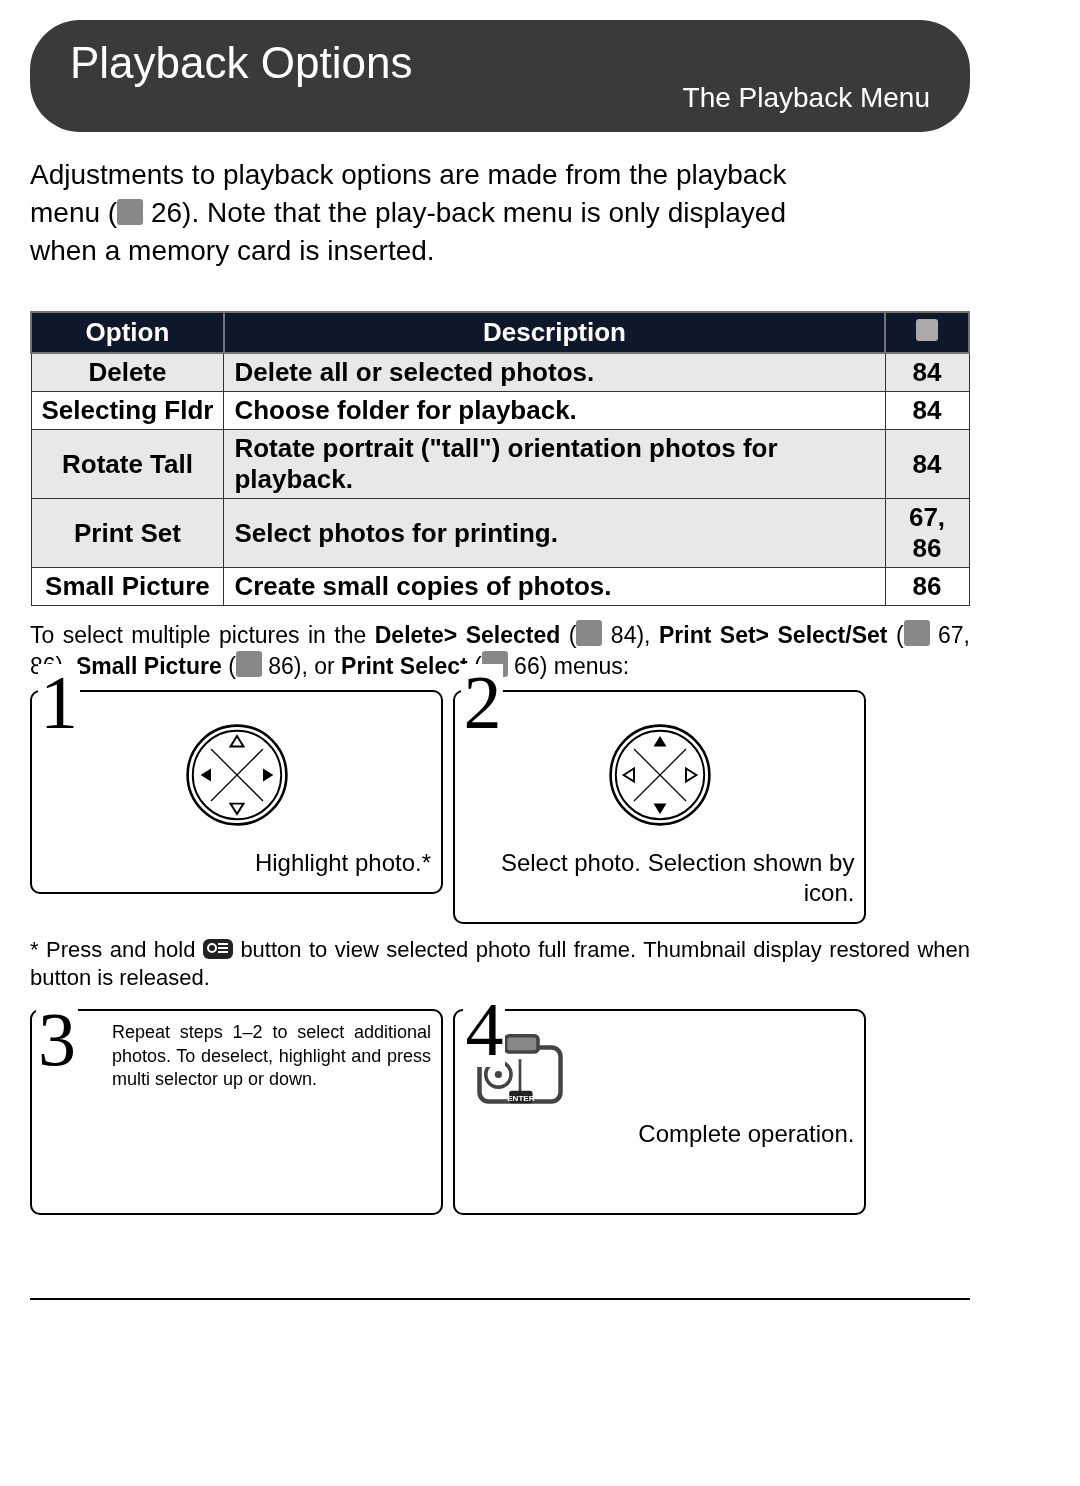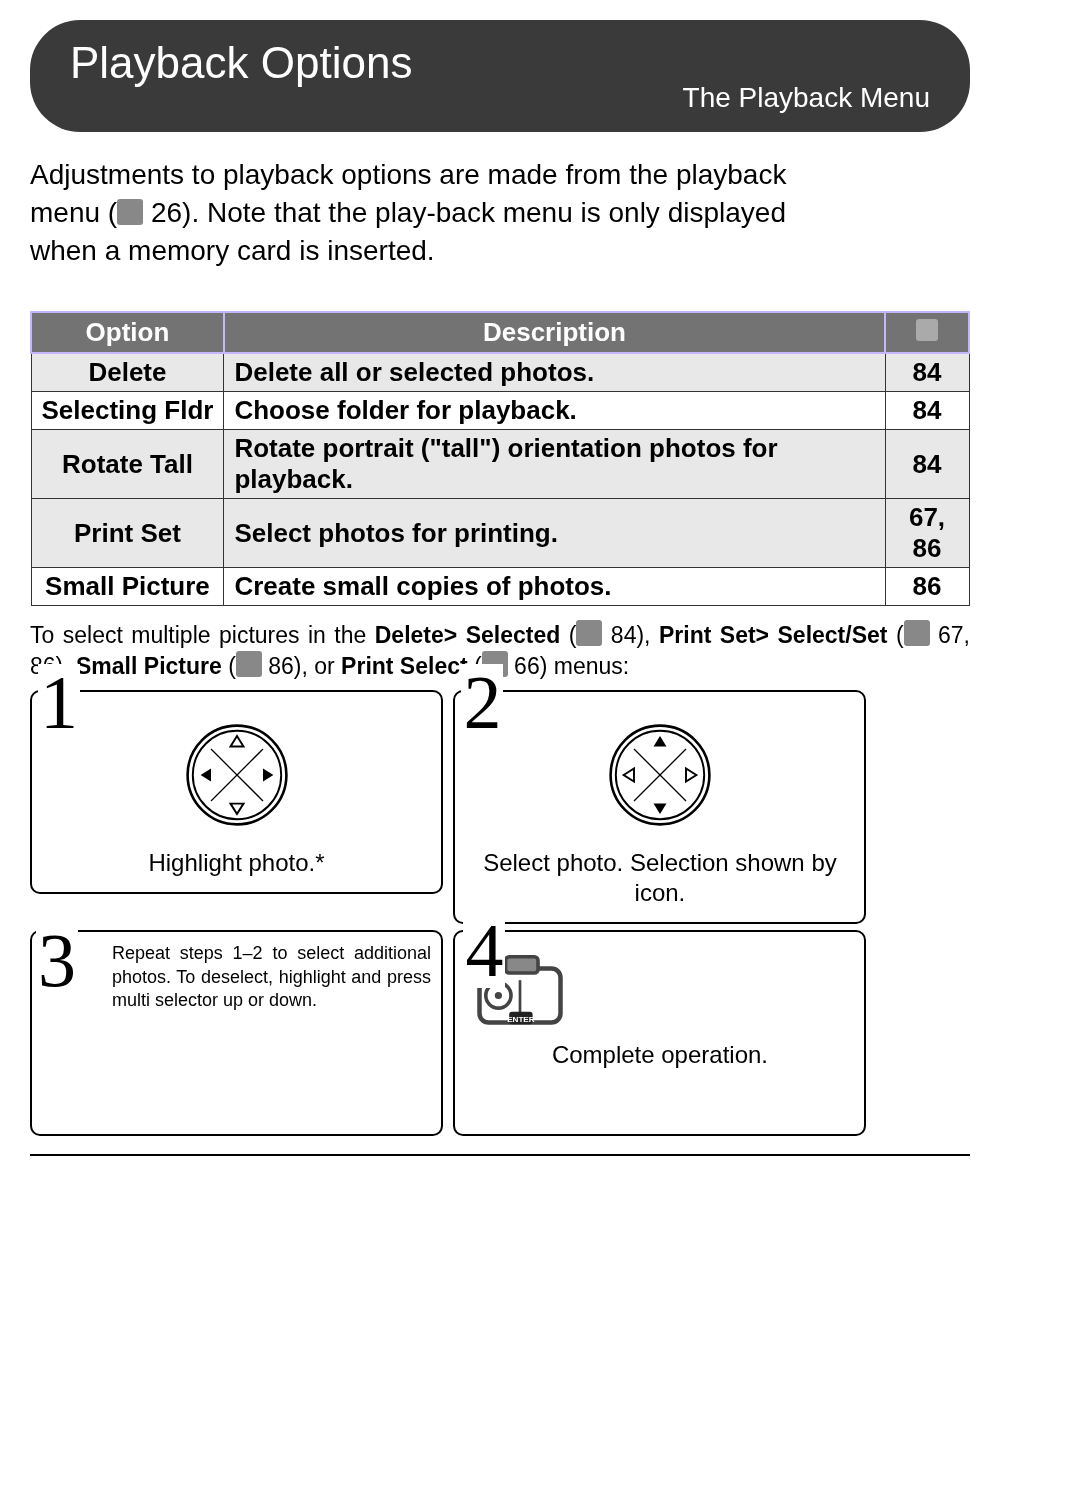--- a/index.html
+++ b/index.html
@@ -5,21 +5,21 @@
 * { margin: 0; padding: 0; box-sizing: border-box; }
 body {
   font-family: Arial, Helvetica, sans-serif;
   background: #fff;
   width: 1080px;
   height: 1486px;
   position: relative;
 }
 .page {
   width: 940px;
-  height: 1136px;
+  height: 1280px;
   margin: 20px 0 0 30px;
   position: relative;
   border-bottom: 2px solid #000;
 }
 
 .header-pill {
   background: #3a3a3a;
   color: #fff;
   border-radius: 50px;
   padding: 18px 40px 22px 40px;
@@ -55,25 +55,25 @@
   position: relative;
 }
 
 table.options {
   border-collapse: collapse;
   width: 100%;
   font-size: 26px;
   margin-bottom: 14px;
 }
 table.options th {
-  background: #737373;
+  background: #0f172a;
   color: #fff;
   font-weight: bold;
   padding: 4px 0;
-  border: 2px solid #c4b5fd;
+  border: 2px solid #737373;
 }
 table.options th:first-child { width: 172px; }
 table.options th:last-child { width: 84px; }
 table.options td {
   border: 1.5px solid #333;
   padding: 3px 10px;
   vertical-align: middle;
   font-weight: bold;
 }
 table.options td:first-child {
@@ -138,21 +138,21 @@
 }
 .dpad-wrap {
   margin: 4px auto 8px auto;
   width: 130px;
   height: 130px;
   position: relative;
 }
 .dpad-wrap svg { width: 130px; height: 130px; }
 .step-caption {
   font-size: 24px;
-  text-align: center;
+  text-align: right;
   line-height: 1.25;
 }
 
 .footnote {
   font-size: 22px;
   line-height: 1.25;
   margin-top: 6px;
   margin-bottom: 18px;
   text-align: justify;
 }
@@ -296,20 +296,23 @@
             <polygon points="50,80 45,72 55,72" fill="#000"></polygon>
             <polygon points="22,50 30,45 30,55" fill="none" stroke="#000" stroke-width="1.5"></polygon>
             <polygon points="78,50 70,45 70,55" fill="none" stroke="#000" stroke-width="1.5"></polygon>
           </svg>
         </div>
         <div class="step-caption">Select photo.  Selection shown by icon.</div>
       </div>
     </div>
   </div>
 
+  <div class="footnote">
+    <span>* Press and hold </span><span class="footnote-icon"></span><span> button to view selected photo full frame.  Thumbnail display restored when button is released.</span>
+  </div>
 
   <div class="steps-row">
     <div class="step-box step3-box" style="margin-right:6px;">
       <div class="step-num">3</div>
       <div class="step3-text">Repeat steps 1–2 to select additional photos.  To deselect, highlight and press multi selector up or down.</div>
     </div>
     <div class="step-box half step4-box">
       <div class="step-num">4</div>
       <div class="camera-wrap">
         <svg viewBox="0 0 120 100">

